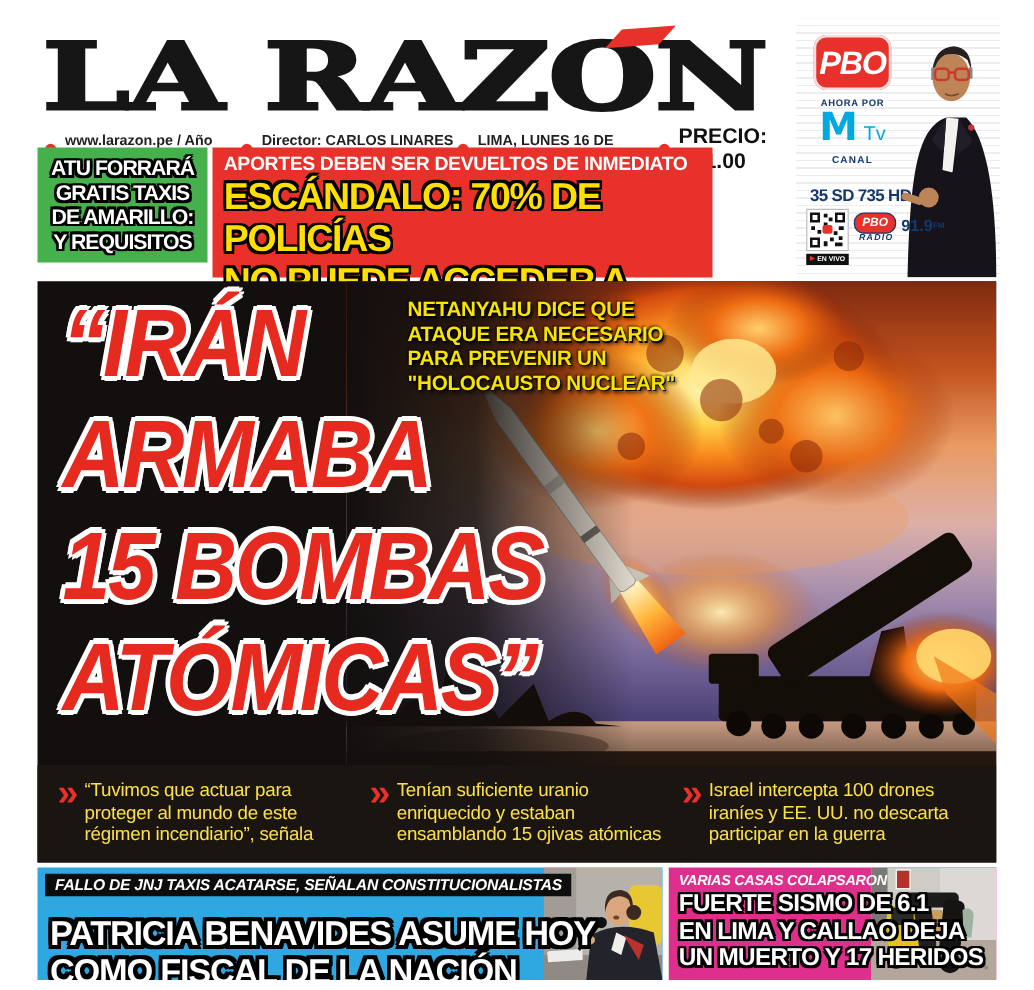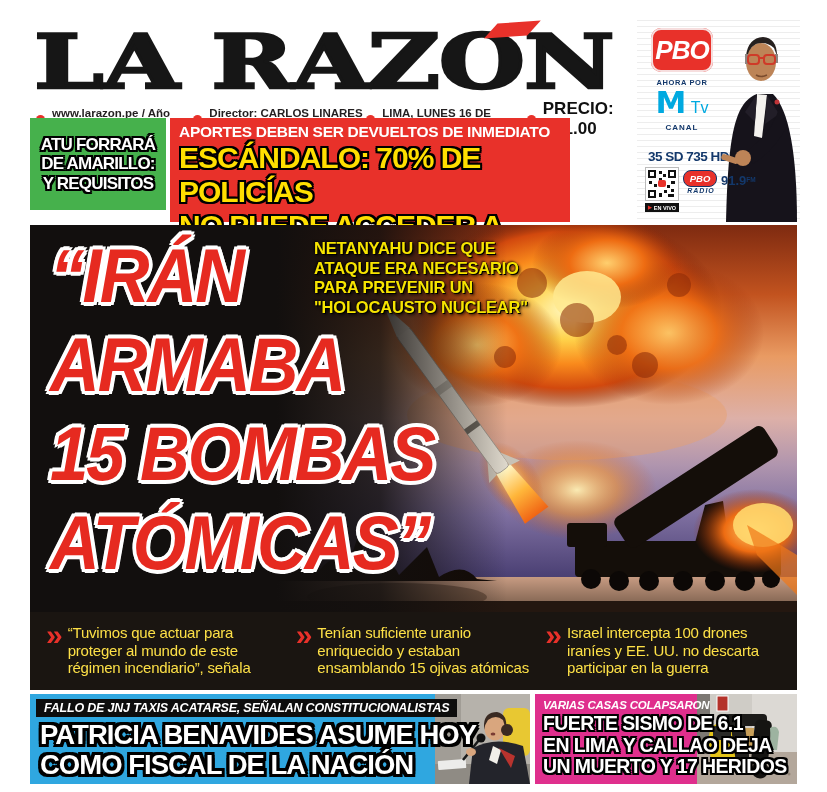--- a/index.html
+++ b/index.html
@@ -68,40 +68,40 @@
        border-radius:8px;color:#fff;font-size:9.5px;font-weight:900;font-style:italic;
        display:flex;align-items:center;justify-content:center;box-sizing:border-box;}
   .radio .lbl{font-size:7px;font-weight:900;font-style:italic;color:#13386b;letter-spacing:1px;}
   .freq{left:84px;top:158px;font-size:13px;font-weight:900;color:#13386b;z-index:3;}
   .freq .fm{font-size:6.5px;vertical-align:3px;}
   .host{right:0;bottom:0;width:85px;height:200px;z-index:2;}
 
   
   .main-block{left:30px;top:225px;width:767px;height:465px;background:#120f0e;}
   .main-photo{right:0;top:0;width:520px;height:387px;}
-  .nk{left:284px;top:14px;z-index:4;}
+  .nk{left:296px;top:14px;z-index:4;}
   .nk span{display:block;font-size:16.5px;font-weight:900;color:#f7e400;line-height:19.5px;
        letter-spacing:-0.2px;text-shadow:1px 1px 0 #000,2px 2px 3px rgba(0,0,0,.8),-1px -1px 2px rgba(0,0,0,.7);}
   .main-hl{left:20px;top:6px;z-index:5;}
   .main-hl span{display:block;font-size:71px;line-height:89px;font-weight:900;font-style:italic;
        color:#e62a20;letter-spacing:-2px;white-space:nowrap;transform:scale(.97,1.08);
        transform-origin:left center;}
   .band{left:0;bottom:0;width:767px;height:78px;background:#1a1511;display:flex;
        gap:14px;padding:12px 16px 0 16px;box-sizing:border-box;z-index:6;}
   .bullet{flex:1;display:flex;gap:7px;align-items:flex-start;}
   .chev{color:#e8312a;font-weight:900;font-size:30px;line-height:22px;flex:none;
        letter-spacing:-6px;margin-right:4px;}
   .btxt{font-size:15px;font-weight:normal;color:#fde047;line-height:17.5px;letter-spacing:-0.2px;}
 
   
   .blue-box{left:30px;top:694px;width:500px;height:90px;background:#2fa7e0;overflow:hidden;}
   .bb-photo{right:0;top:0;width:95px;height:90px;z-index:1;}
   .bb-kick{left:6px;top:5px;background:#0d0d0d;color:#fff;font-size:12.5px;font-weight:900;
        font-style:italic;padding:2px 8px;z-index:2;letter-spacing:-0.2px;}
-  .bb-hl{left:10px;top:26px;z-index:3;}
+  .bb-hl{left:10px;top:38px;z-index:3;}
   .bb-hl span{display:block;font-size:27.5px;line-height:29.5px;font-weight:900;
        color:#fff;letter-spacing:-1px;white-space:nowrap;}
   .pink-box{left:535px;top:694px;width:262px;height:90px;background:#df2f8d;overflow:hidden;}
   .pk-photo{right:0;top:0;width:100px;height:90px;z-index:1;}
   .pk-kick{left:8px;top:5px;color:#fff;font-size:11.5px;font-weight:900;font-style:italic;
        z-index:2;letter-spacing:-0.2px;}
   .pk-hl{left:8px;top:19px;z-index:3;}
   .pk-hl span{display:block;font-size:19.5px;line-height:21.5px;font-weight:900;color:#fff;
        letter-spacing:-0.6px;white-space:nowrap;}
 </style>
@@ -126,20 +126,21 @@
       <span>LIMA, LUNES 16 DE JUNIO DEL 2025</span>
     </div>
     <div class="info-group">
       <div class="rdot"></div>
       <span class="price">PRECIO: S/ 1.00</span>
     </div>
   </div>
 
   <div class="abs green-box olk2">
     <span class="olk2">ATU FORRARÁ</span>
+    <span class="olk2">GRATIS TAXIS</span>
     <span class="olk2">DE AMARILLO:</span>
     <span class="olk2">Y REQUISITOS</span>
   </div>
 
   <div class="abs scandal">
     <div class="kick">APORTES DEBEN SER DEVUELTOS DE INMEDIATO</div>
     <span class="hl olk2">ESCÁNDALO: 70% DE POLICÍAS</span>
     <span class="hl olk2">NO PUEDE ACCEDER A FOVIPOL</span>
   </div>
 

